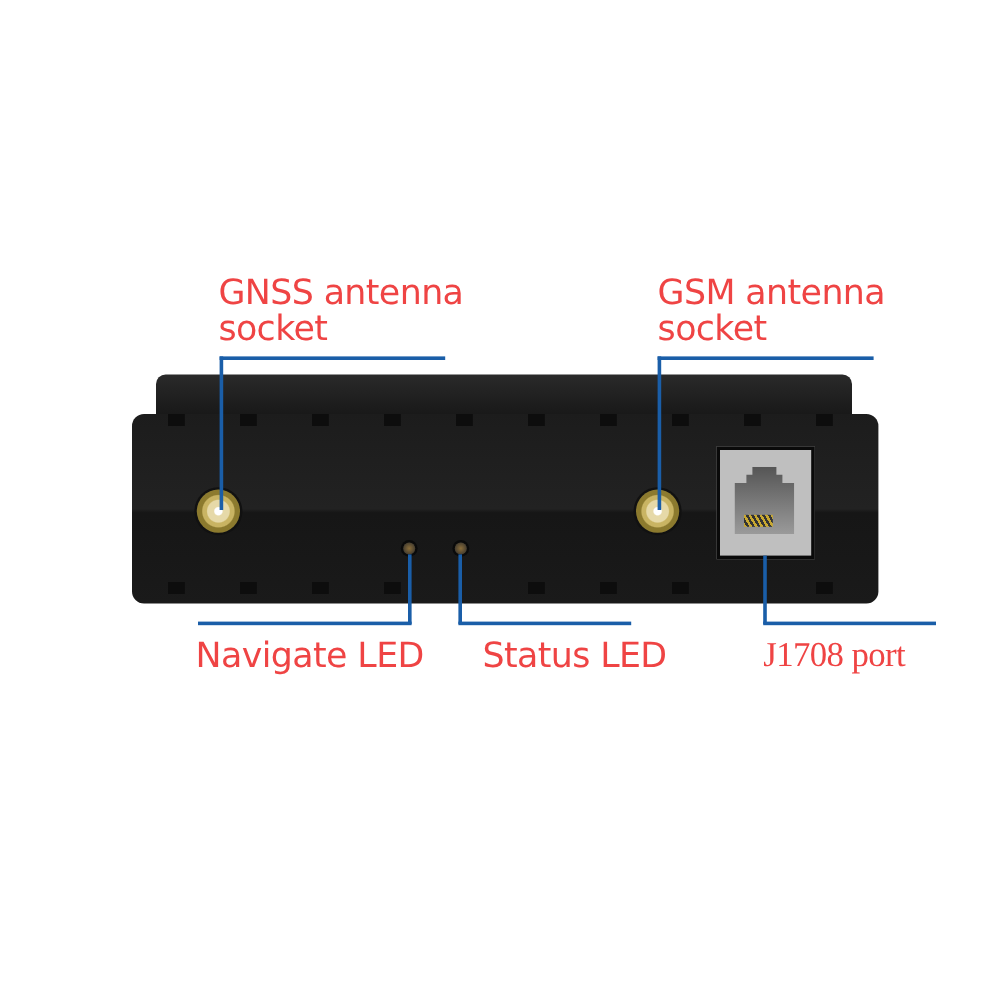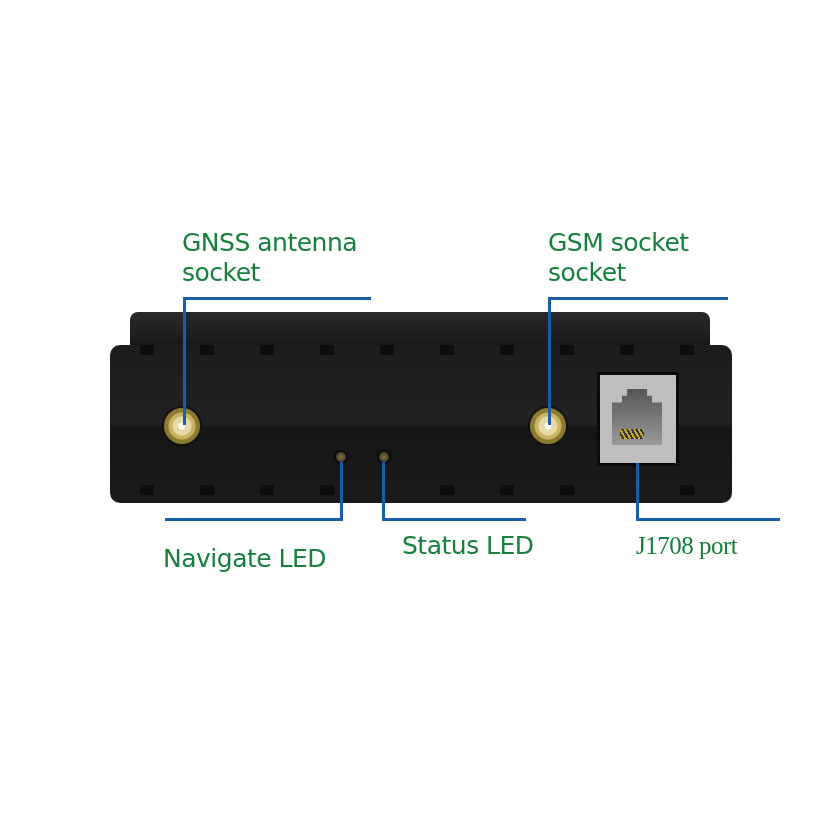--- a/index.html
+++ b/index.html
@@ -1,37 +1,37 @@
 <!DOCTYPE html>
 <html><head>
 <meta charset="utf-8">
 <style>
   html, body { margin:0; padding:0; background:#ffffff; }
   body { width:840px; height:840px; position:relative; overflow:hidden; font-family:"DejaVu Sans", sans-serif; }
-  .label { position:absolute; color:#15803d; font-size:25px; line-height:30px; letter-spacing:-0.5px; white-space:nowrap; }
+  .label { position:absolute; color:#ef4444; font-size:29px; line-height:30px; letter-spacing:-0.5px; white-space:nowrap; }
   .line { position:absolute; background:#1a5ea8; }
   .device { position:absolute; }
   .top-shell { position:absolute; left:130px; top:312px; width:580px; height:40px; background:linear-gradient(#2a2a2a,#151515); border-radius:8px 8px 0 0; }
   .body-shell { position:absolute; left:110px; top:345px; width:622px; height:158px; background:linear-gradient(#1c1c1c 0%, #222 50%, #161616 52%, #1a1a1a 100%); border-radius:10px; }
   .notch { position:absolute; width:14px; height:10px; background:#0d0d0d; }
   .sma { position:absolute; width:36px; height:36px; border-radius:50%; background:radial-gradient(circle, #fff 0 3px, #e6d9a8 4px 9px, #c9b463 10px 13px, #8c7a2e 14px 18px); box-shadow:0 0 0 2px #111; }
   .rj { position:absolute; left:597px; top:372px; width:76px; height:88px; background:#bfbfbf; border:3px solid #0a0a0a; }
   .rj-hole { position:absolute; left:12px; top:14px; width:50px; height:56px; background:linear-gradient(#555,#9a9a9a); clip-path:polygon(30% 0,70% 0,70% 12%,80% 12%,80% 24%,100% 24%,100% 100%,0 100%,0 24%,20% 24%,20% 12%,30% 12%); }
   .pins { position:absolute; left:20px; top:54px; width:24px; height:10px; background:repeating-linear-gradient(60deg,#c8a830 0 2px,#333 2px 4px); }
   .led { position:absolute; width:10px; height:10px; border-radius:50%; background:radial-gradient(#8a6d3a,#2a2a2a); box-shadow:0 0 0 2px #0a0a0a; }
 </style>
 </head>
 <body>
 
 <div class="label" style="left:182px;top:228px;">
   <div>GNSS antenna</div>
   <div>socket</div>
 </div>
 <div class="label" style="left:548px;top:228px;">
-  <div>GSM socket</div>
+  <div>GSM antenna</div>
   <div>socket</div>
 </div>
 
 <div class="device">
   <div class="top-shell"></div>
   <div class="body-shell">
     <div class="notch" style="left:30px;top:0;"></div>
     <div class="notch" style="left:90px;top:0;"></div>
     <div class="notch" style="left:150px;top:0;"></div>
     <div class="notch" style="left:210px;top:0;"></div>
@@ -65,15 +65,15 @@
 <div class="line" style="left:548px;top:297px;width:180px;height:3px;"></div>
 <div class="line" style="left:548px;top:297px;width:3px;height:128px;"></div>
 
 <div class="line" style="left:340px;top:462px;width:3px;height:58px;"></div>
 <div class="line" style="left:165px;top:518px;width:178px;height:3px;"></div>
 <div class="line" style="left:382px;top:462px;width:3px;height:58px;"></div>
 <div class="line" style="left:382px;top:518px;width:144px;height:3px;"></div>
 <div class="line" style="left:636px;top:463px;width:3px;height:57px;"></div>
 <div class="line" style="left:636px;top:518px;width:144px;height:3px;"></div>
 
-<div class="label" style="left:163px;top:544px;">Navigate LED</div>
+<div class="label" style="left:163px;top:531px;">Navigate LED</div>
 <div class="label" style="left:402px;top:531px;">Status LED</div>
 <div class="label" style="left:636px;top:531px;font-family:Liberation Serif, serif;">J1708 port</div>
 
 </body></html>

